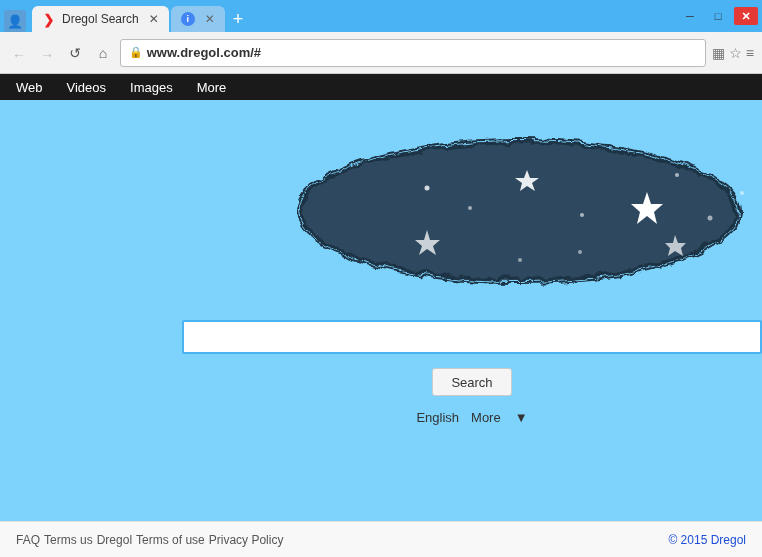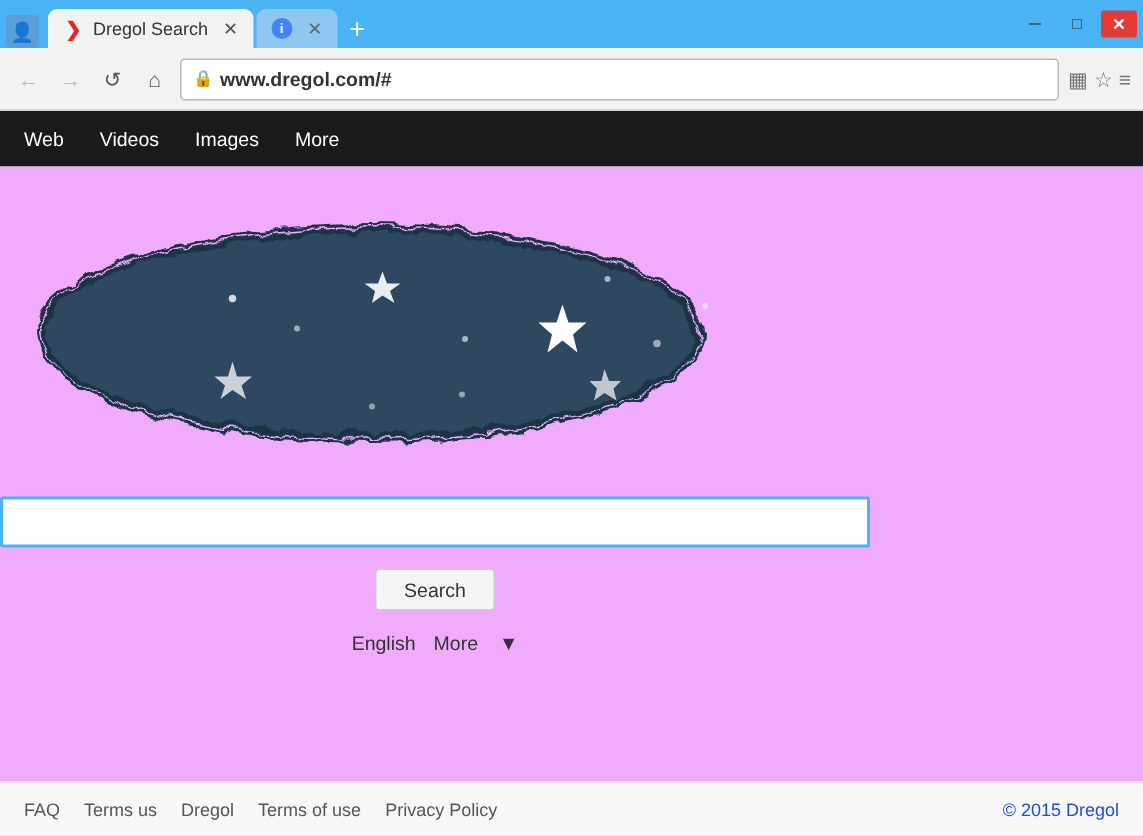--- a/index.html
+++ b/index.html
@@ -99,41 +99,41 @@
       font-size: 13px;
       color: #333;
     }
     .lock-icon { color: #aaa; margin-right: 4px; font-size: 11px; }
     .addr-icons { display: flex; gap: 4px; align-items: center; }
     .addr-icon { font-size: 14px; color: #777; cursor: pointer; }
 
     
     .navmenu {
       background: #1a1a1a;
-      height: 37px;
+      height: 26px;
       display: flex;
       align-items: center;
       padding: 0 12px;
       gap: 16px;
       flex-shrink: 0;
     }
     .navmenu-item {
       color: white;
       font-size: 13px;
       cursor: pointer;
       padding: 4px 4px;
     }
 
     
     .main-content {
       flex: 1;
       display: flex;
       flex-direction: column;
-      align-items: flex-start;
-      background: #f0abfc;
+      align-items: flex-end;
+      background: #7dd3fc;
       padding-top: 30px;
     }
 
     
     .logo-container {
       width: 490px;
       height: 160px;
       position: relative;
       margin-bottom: 30px;
     }
@@ -184,21 +184,21 @@
       border-top: 1px solid #e0e0e0;
       height: 36px;
       display: flex;
       align-items: center;
       justify-content: space-between;
       padding: 0 16px;
       flex-shrink: 0;
     }
     .footer-links {
       display: flex;
-      gap: 16px;
+      gap: 4px;
     }
     .footer-link {
       font-size: 12px;
       color: #555;
       text-decoration: none;
       cursor: pointer;
     }
     .footer-copy {
       font-size: 12px;
       color: #1d4ed8;

